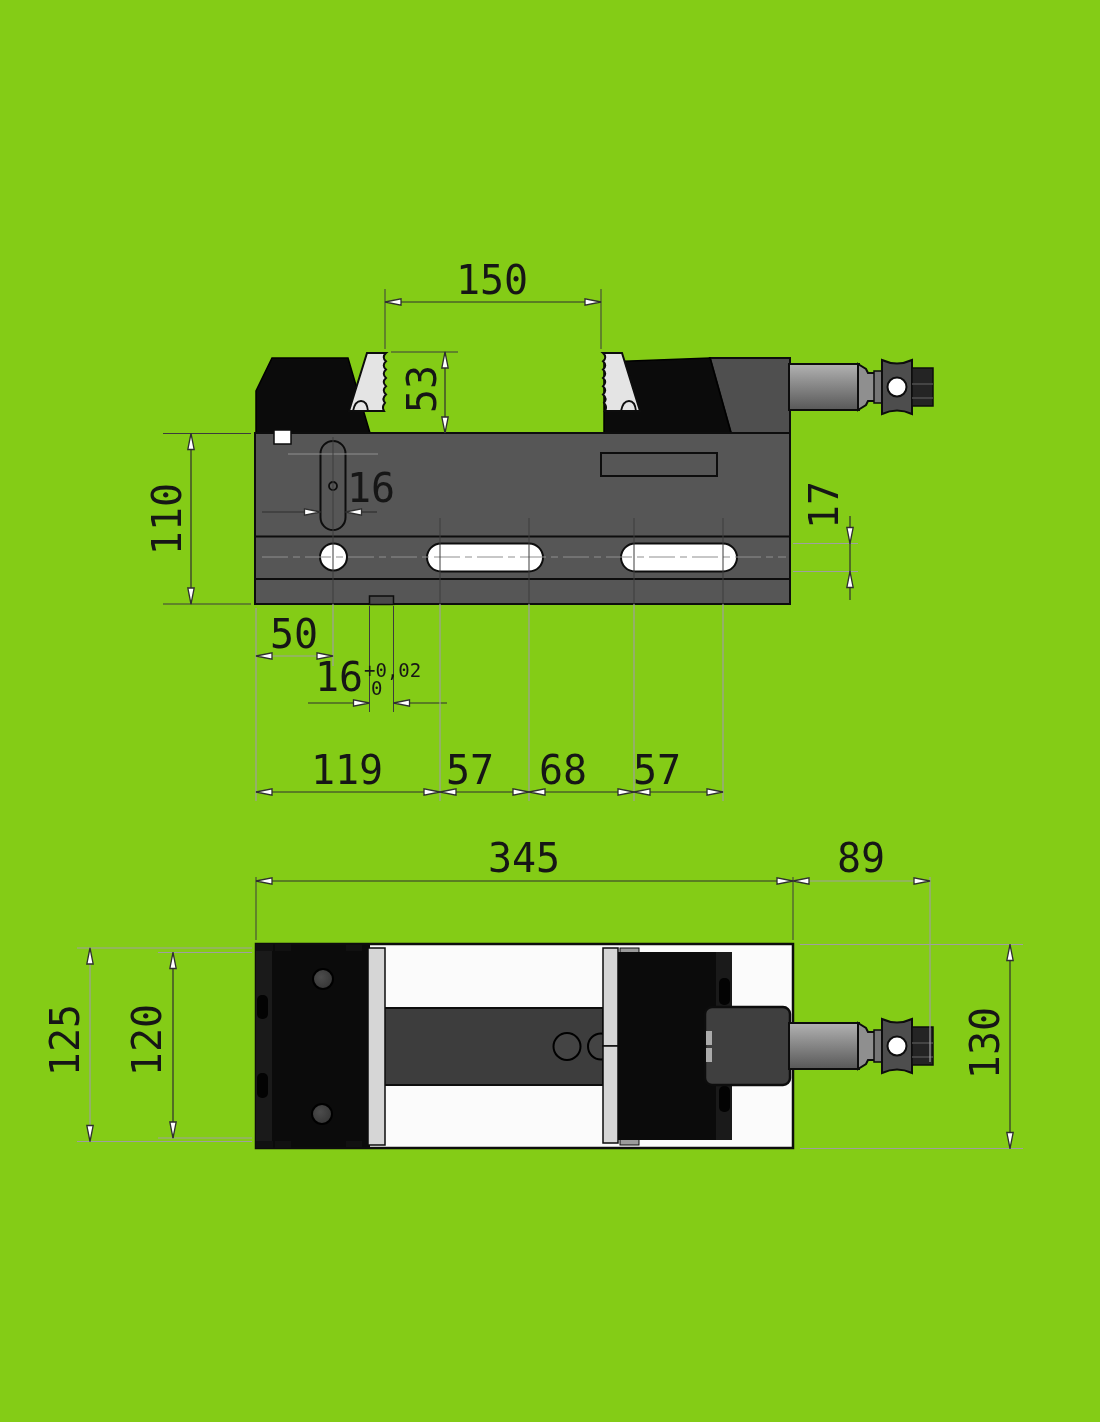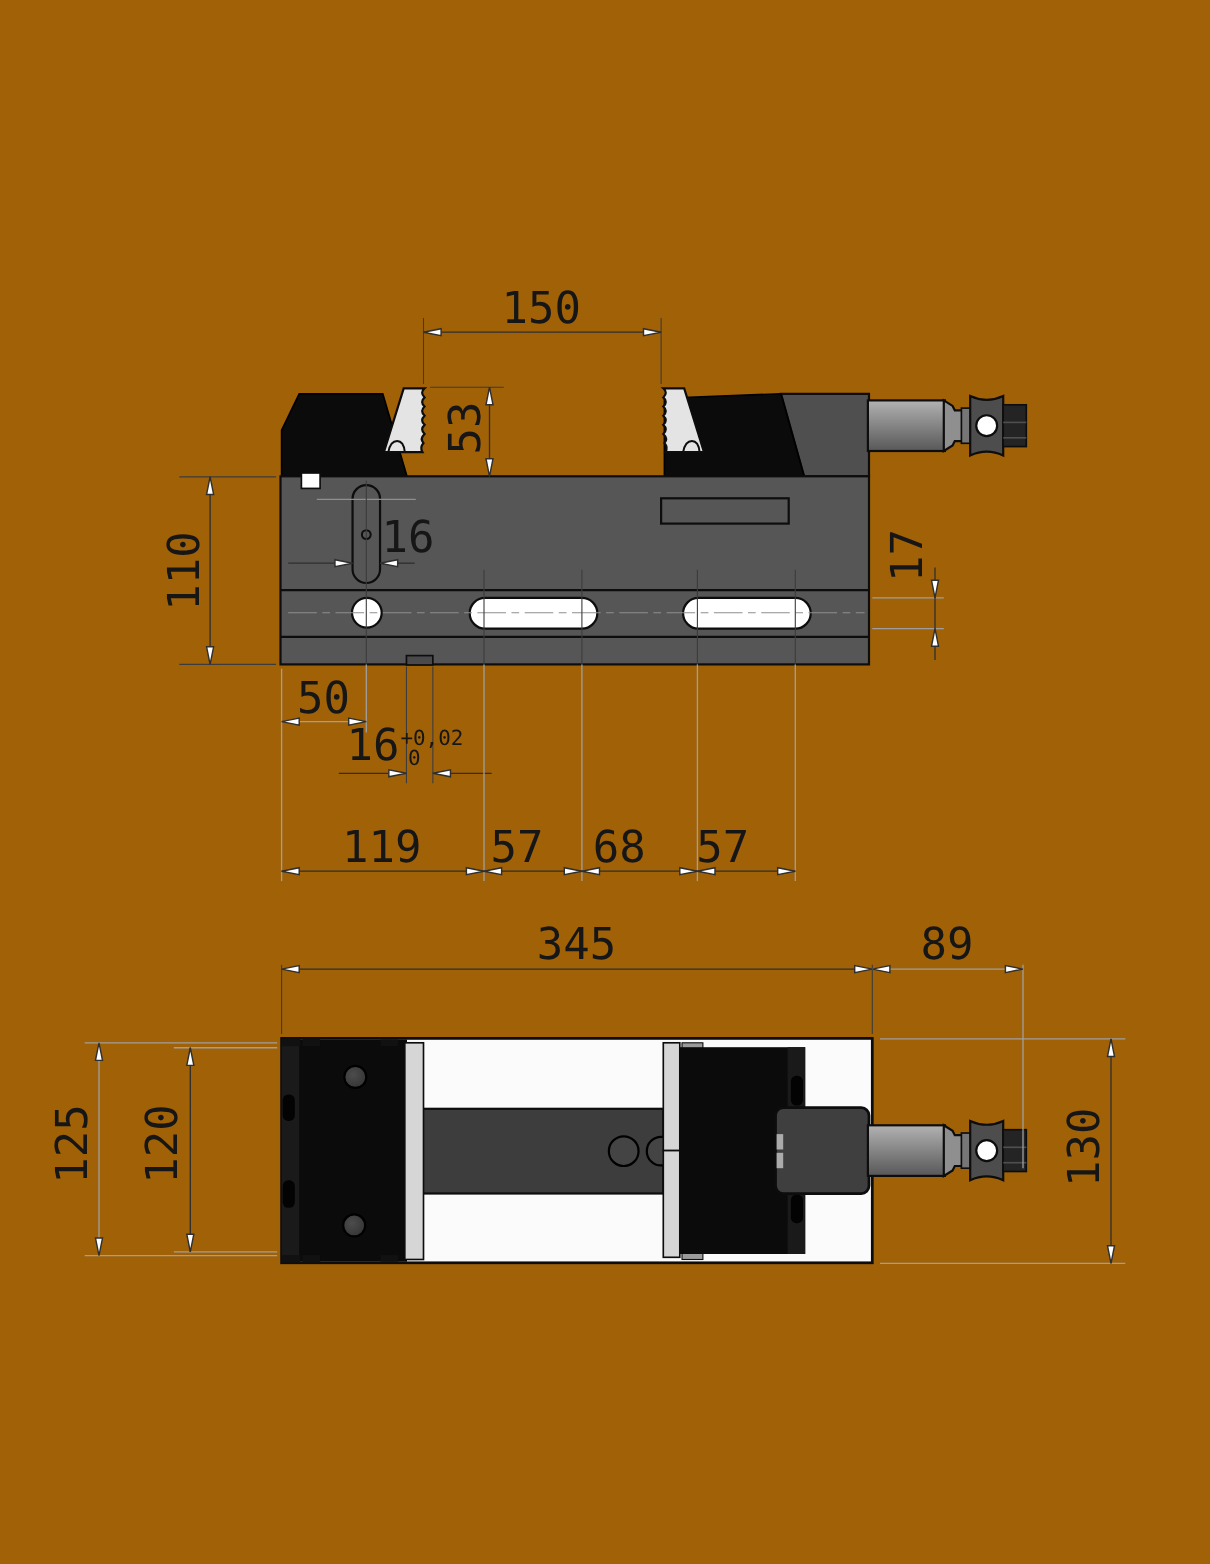--- a/index.html
+++ b/index.html
@@ -1,16 +1,16 @@
 <!DOCTYPE html>
 <html><head>
 <meta charset="utf-8">
 <style>
   html,body{margin:0;padding:0;background:#ffffff;}
-  .stage{position:relative;width:1100px;height:1422px;background:#a16207;overflow:hidden;}
+  .stage{position:relative;width:1100px;height:1422px;background:#84cc16;overflow:hidden;}
   svg{display:block;}
   .dim{font:40px "DejaVu Sans Mono", monospace; fill:#161616; letter-spacing:0px;}
   .dimsmall{font:19px "DejaVu Sans Mono", monospace; fill:#161616;}
   .edge{stroke:#0d0d0d;stroke-width:2;}
   .thin{stroke:#3c3c3c;stroke-width:1;fill:none;}
   .dimline{stroke:#2f2f2f;stroke-width:1.2;fill:none;}
   .dimgray{stroke:#9f9f9f;stroke-width:1.2;fill:none;}
   .cline{stroke:#8f8f8f;stroke-width:1;fill:none;}
 </style>
 </head>

